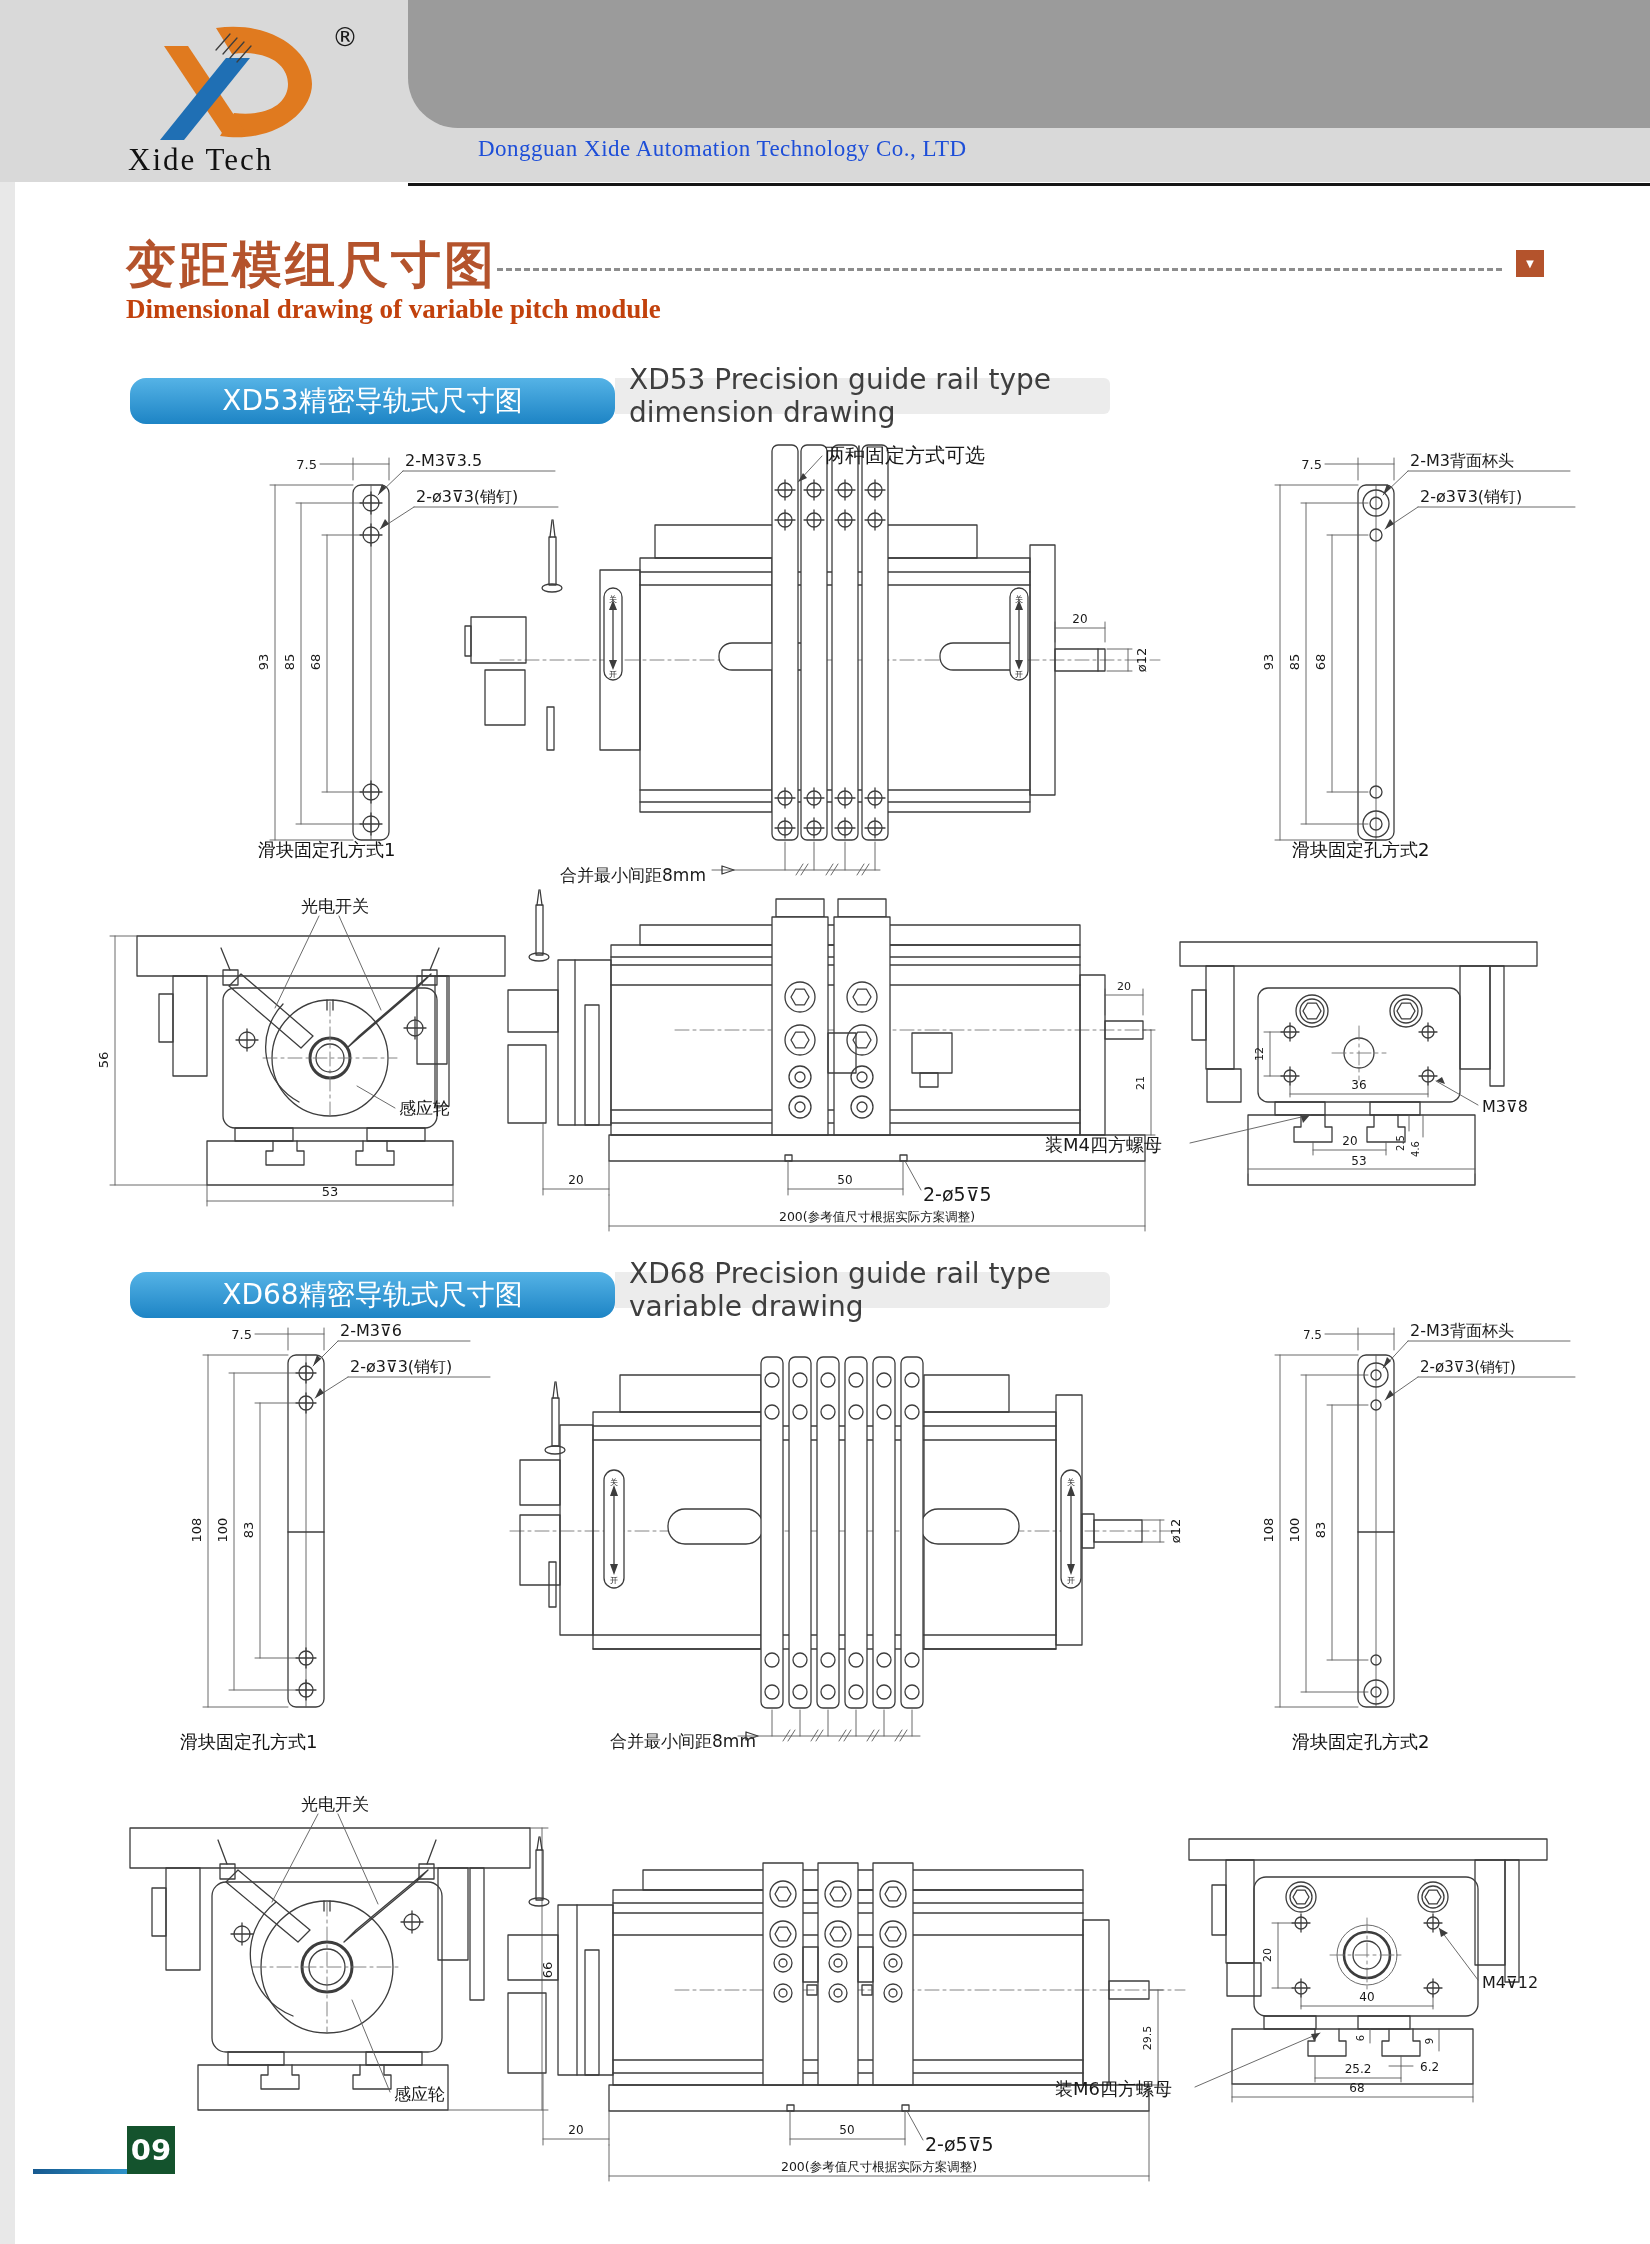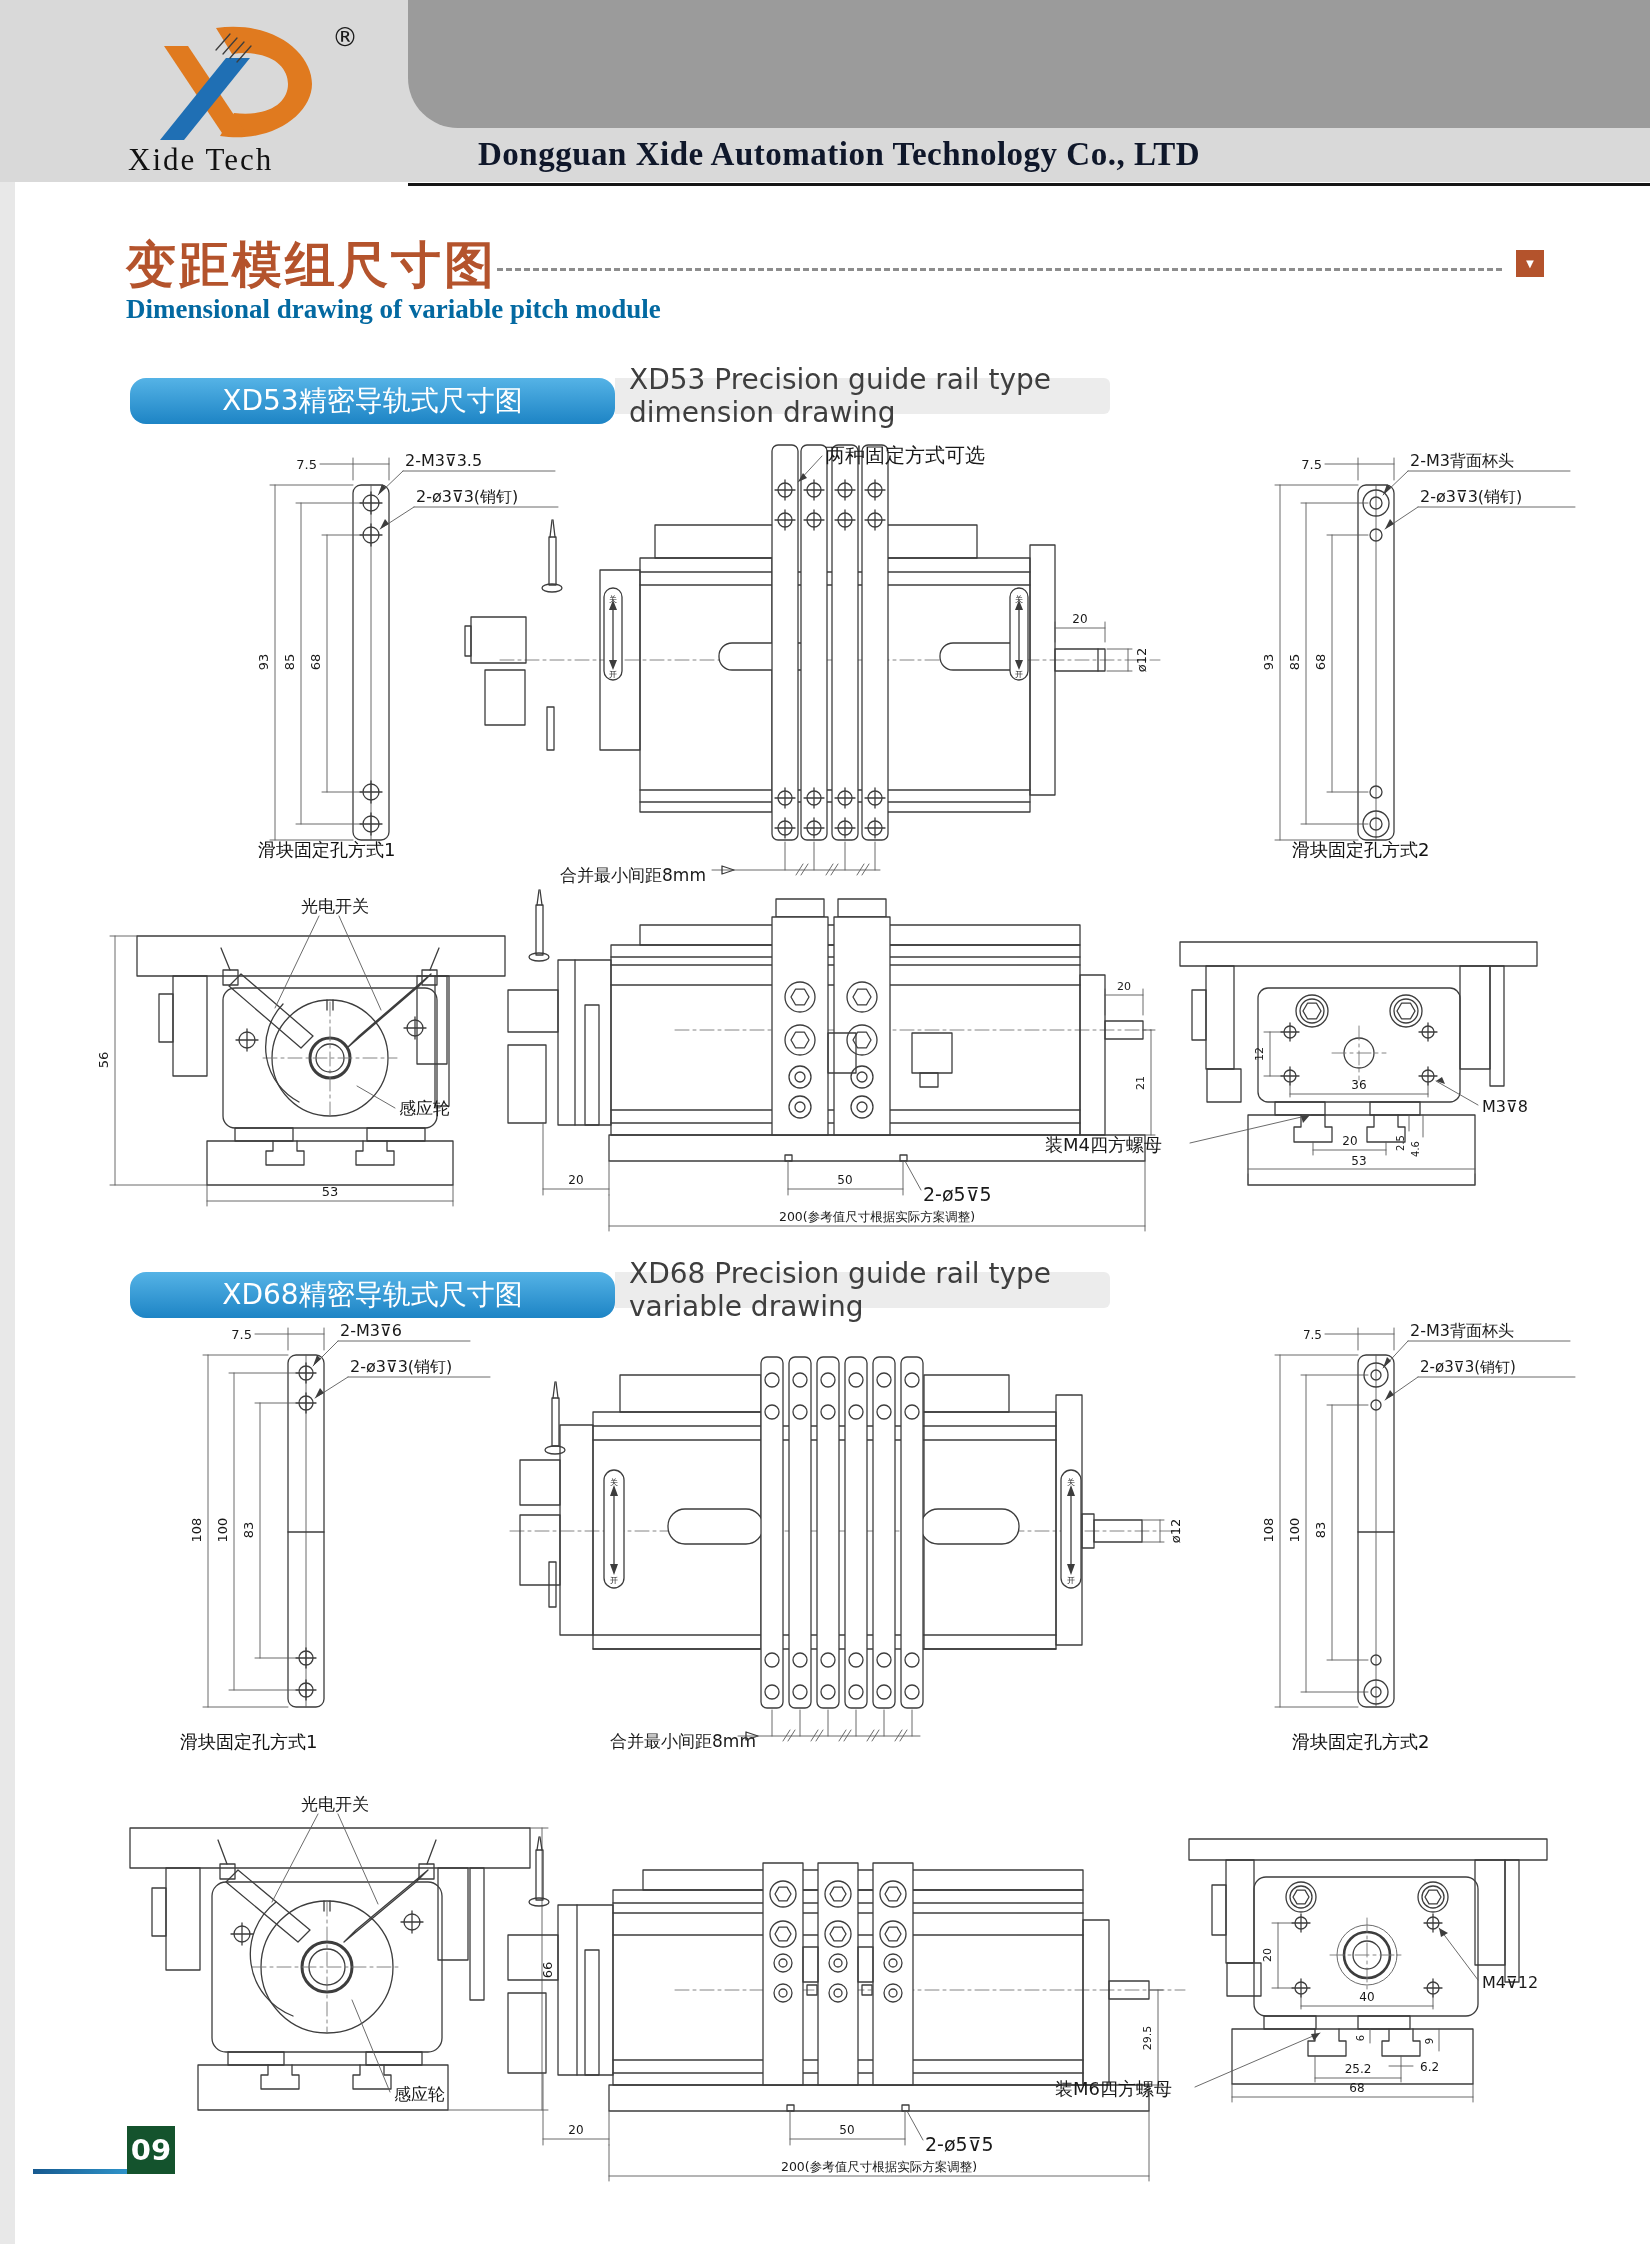--- a/index.html
+++ b/index.html
@@ -10,26 +10,26 @@
   svg line,svg rect,svg circle,svg ellipse,svg path,svg polygon,svg polyline{stroke:#3d3d3d;stroke-width:1.3;fill:none;stroke-linejoin:round;stroke-linecap:round}
   svg .dim{stroke:#5a5a5a;stroke-width:.9}
   svg .cl{stroke:#777;stroke-width:.9;stroke-dasharray:14 4 3 4}
   svg .wf{fill:#fff}
   svg .fl{fill:#3d3d3d;stroke:none}
   svg text{font-family:"DejaVu Sans","Liberation Sans",sans-serif;fill:#191919;stroke:none;font-size:13px}
   svg .ct{font-size:17px}
   .hdr{left:0;top:0;width:1650px;height:182px;background:#d9d9d9}
   .band{left:408px;top:0;width:1242px;height:128px;background:#9b9b9b;border-radius:0 0 0 50px}
   .rule{left:408px;top:183px;width:1242px;height:3px;background:#161616}
-  .company{left:478px;top:136px;font-family:"Liberation Serif",serif;font-weight:bold;font-size:33px;color:#0f172a;letter-spacing:.5px}
+  .company{left:478px;top:136px;font-family:"Liberation Serif",serif;font-weight:normal;font-size:23px;color:#1d4ed8;letter-spacing:.5px}
   .logosub{left:128px;top:142px;width:230px;text-align:left;font-family:"Liberation Serif",serif;font-size:31px;color:#111;letter-spacing:2px}
   .t-zh{left:126px;top:232px;font-size:50px;font-weight:bold;color:#b4532c;letter-spacing:3px;font-family:Liberation Sans, sans-serif}
   .t-dash{left:497px;top:268px;width:1005px;height:0;border-top:3px dashed #8d8d8d}
   .t-mark{left:1516px;top:250px;width:28px;height:27px;background:#b4532c;color:#fff;font-size:13px;display:flex;align-items:center;justify-content:center}
-  .t-en{left:126px;top:294px;font-family:"Liberation Serif",serif;font-weight:bold;font-size:27px;color:#0369a1}
+  .t-en{left:126px;top:294px;font-family:"Liberation Serif",serif;font-weight:bold;font-size:27px;color:#c2410c}
   .badge{left:130px;width:485px;height:46px;border-radius:16px;background:linear-gradient(180deg,#55b3e6,#1d84c5);color:#fff;font-size:28px;display:flex;align-items:center;justify-content:center;font-family:"DejaVu Sans",sans-serif}
   .strip{left:615px;width:495px;height:36px;background:#ececec;color:#3e3e3e;font-size:28px;display:flex;align-items:center;padding-left:14px;border-radius:0 6px 6px 0;font-family:"DejaVu Sans",sans-serif}
   .cap{position:absolute;width:230px;font-size:18px;color:#111;font-family:"DejaVu Sans",sans-serif}
   .pgnum{left:127px;top:2126px;width:48px;height:48px;background:#14532d;color:#fff;font-weight:bold;font-size:29px;display:flex;align-items:center;justify-content:center;font-family:"DejaVu Sans",sans-serif}
   .pgline{left:33px;top:2169px;width:94px;height:5px;background:linear-gradient(90deg,#16598f,#2e93c9)}
   .lstrip{left:0;top:0;width:15px;height:2244px;background:#e8e8e8}
 </style>
 </head>
 <body>
 

